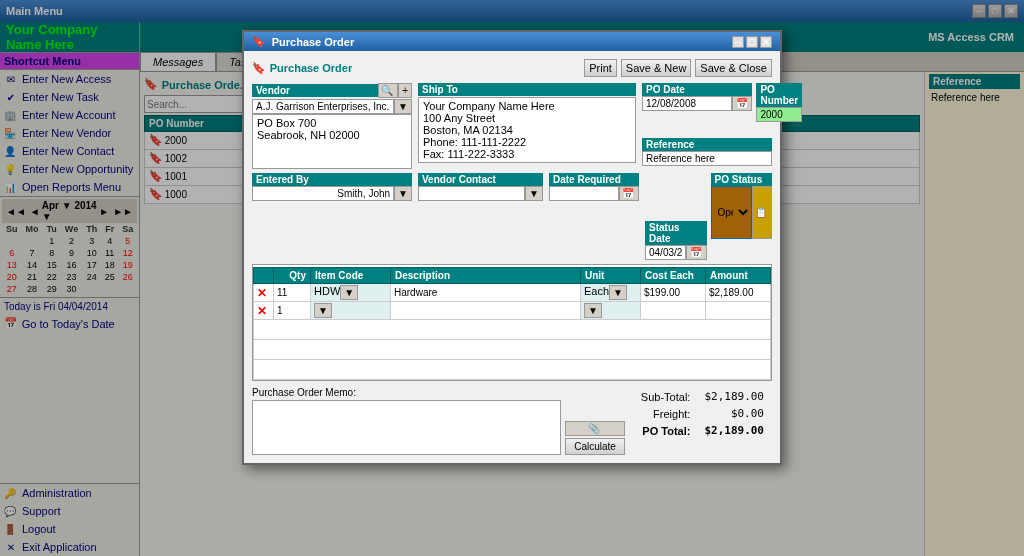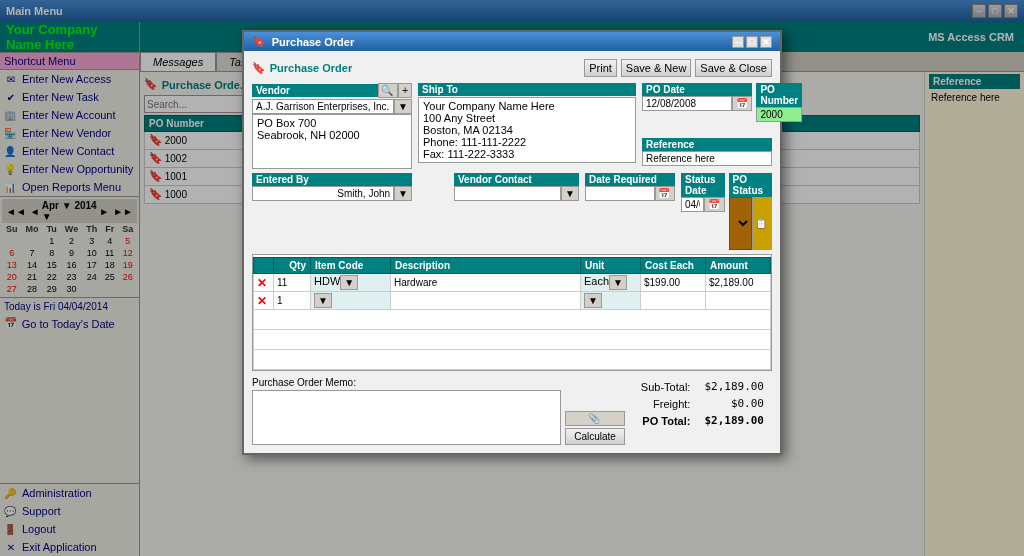--- a/index.html
+++ b/index.html
@@ -39,27 +39,27 @@
       background: #008080;
       color: #00ff00;
       font-size: 13px;
       font-weight: bold;
       padding: 4px 6px;
       height: 30px;
       display: flex;
       align-items: center;
     }
     .shortcut-menu-header {
-      background: #f9a8d4;
+      background: #d946ef;
       border-bottom: 1px solid #999;
       border-top: 1px solid #999;
       padding: 2px 4px;
       font-size: 11px;
       color: #000080;
-      font-weight: normal;
+      font-weight: bold;
     }
     .sidebar-item {
       display: flex; align-items: center; gap: 4px;
       padding: 2px 4px;
       cursor: pointer;
       color: #000080;
     }
     .sidebar-icon {
       width: 14px; height: 14px;
       display: flex; align-items: center; justify-content: center;
@@ -526,36 +526,36 @@
       </div>
 
       <div class="form-row">
         <div style="width:160px;">
           <div class="form-label">Entered By</div>
           <div class="form-input-with-btn">
             <input class="form-control" value="Smith, John" style="flex: 1 1 0%; text-align: right;">
             <button class="form-icon-btn">▼</button>
           </div>
         </div>
-        <div style="width:125px;margin-left:36px;">
+        <div style="width:125px;">
           <div class="form-label">Vendor Contact</div>
           <div class="form-input-with-btn">
             <input class="form-control" style="flex: 1 1 0%;">
             <button class="form-icon-btn">▼</button>
           </div>
         </div>
         <div style="width:90px;">
           <div class="form-label">Date Required</div>
           <div class="form-input-with-btn">
             <input class="form-control" style="flex: 1 1 0%;">
             <button class="form-icon-btn">📅</button>
           </div>
         </div>
         <div style="flex:1;display:flex;gap:4px;">
-          <div style="flex:1;">
+          <div style="flex:1;margin-top:48px;">
             <div class="form-label">Status Date</div>
             <div class="form-input-with-btn">
               <input class="form-control" value="04/03/2014" style="flex: 1 1 0%;">
               <button class="form-icon-btn">📅</button>
             </div>
           </div>
           <div style="flex:1;">
             <div class="form-label">PO Status</div>
             <div class="form-input-with-btn">
               <select class="form-control-select" style="flex:1;">

